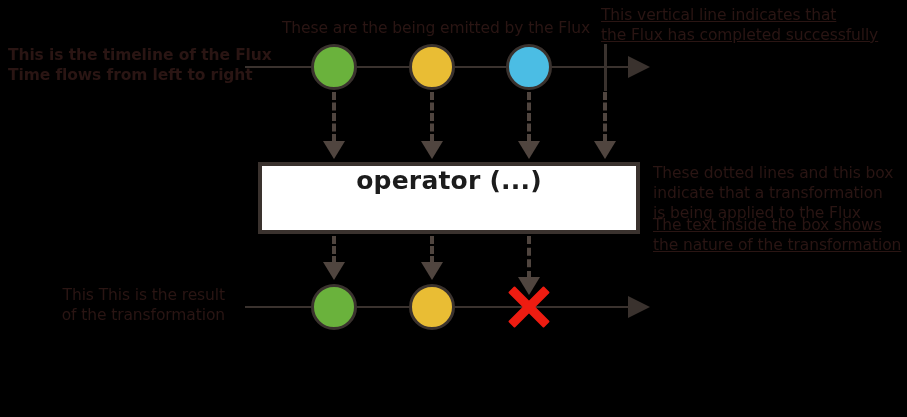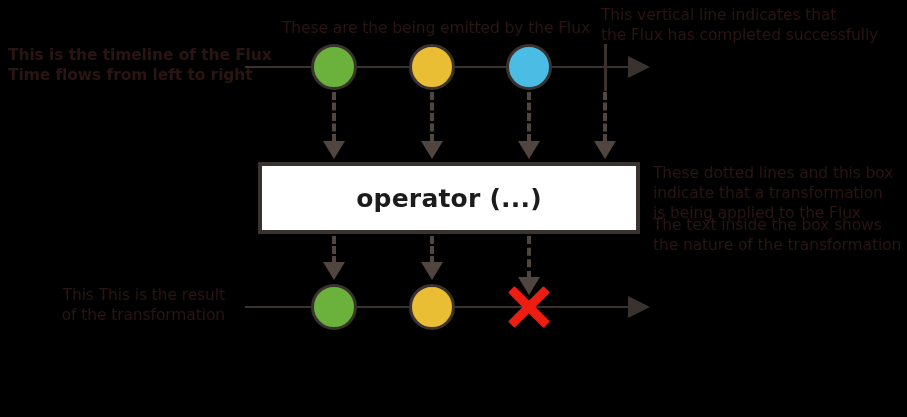--- a/index.html
+++ b/index.html
@@ -56,21 +56,20 @@
     background: #3a322e;
   }
 
   
   .op-box {
     position: absolute;
     background: #ffffff;
     border: 4px solid #3a322e;
     box-sizing: border-box;
     display: flex;
-    align-items: center;
     justify-content: center;
   }
   .op-label {
     color: #1c1c1c;
     font-size: 25px;
     font-weight: bold;
     font-family: "DejaVu Sans", sans-serif;
     letter-spacing: 0.2px;
   }
 
@@ -110,28 +109,28 @@
 </head>
 <body>
 
 <div id="stage">
 
   <div class="annot right" style="left:8px; top:45px; width:222px;font-weight:bold;">This is the timeline of the Flux
 Time flows from left to right</div>
 
   <div class="annot center" style="left:280px; top:18px; width:312px;">These are the being emitted by the Flux</div>
 
-  <div class="annot left" style="left:601px; top:5px; width:300px;">This vertical line indicates that
+  <div class="annot left" style="left:601px; top:5px; width:300px;text-decoration:underline;">This vertical line indicates that
 the Flux has completed successfully</div>
 
   <div class="annot left" style="left:653px; top:135px; width:250px;margin-top:28px;">These dotted lines and this box
 indicate that a transformation
 is being applied to the Flux</div>
 
-  <div class="annot left" style="left:653px; top:215px; width:250px;">The text inside the box shows
+  <div class="annot left" style="left:653px; top:215px; width:250px;text-decoration:underline;">The text inside the box shows
 the nature of the transformation</div>
 
   <div class="annot right" style="left:25px; top:285px; width:200px;">This This is the result
 of the transformation</div>
 
 
   <div class="axis" style="left:245px; top:66px; width:385px;"></div>
   <div class="arrowhead" style="left:628px; top:56px;"></div>
 
   <div class="complete-line" style="left:604px; top:44px; height:47px;"></div>

